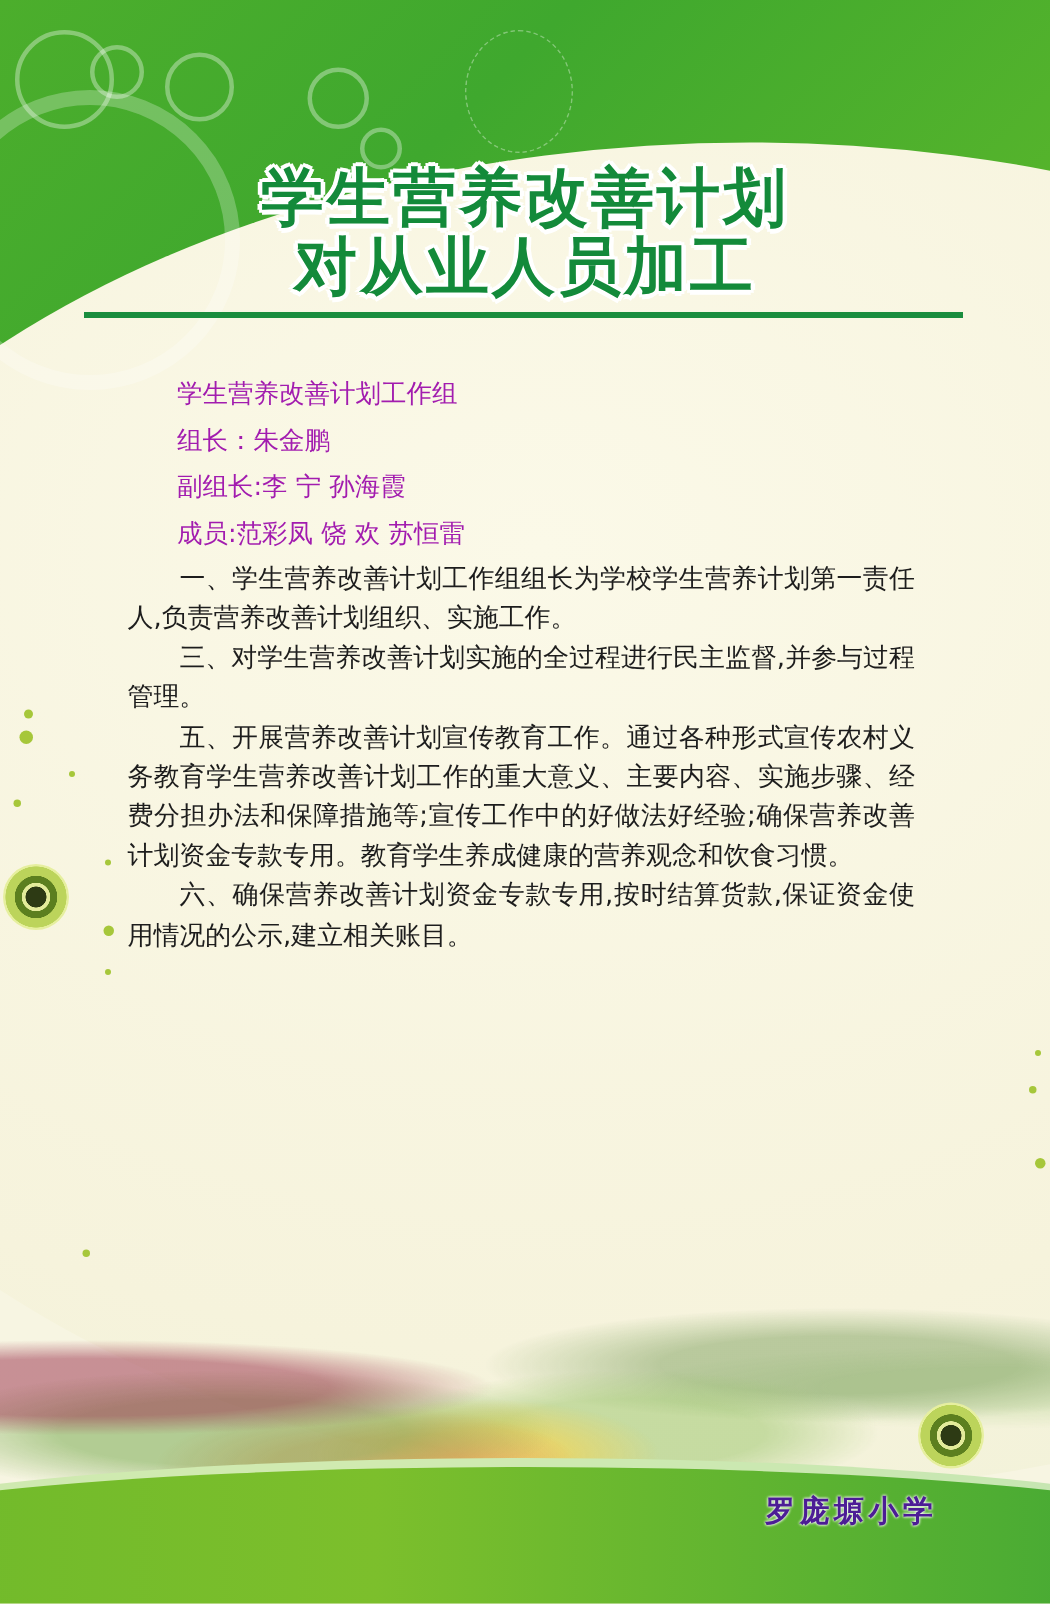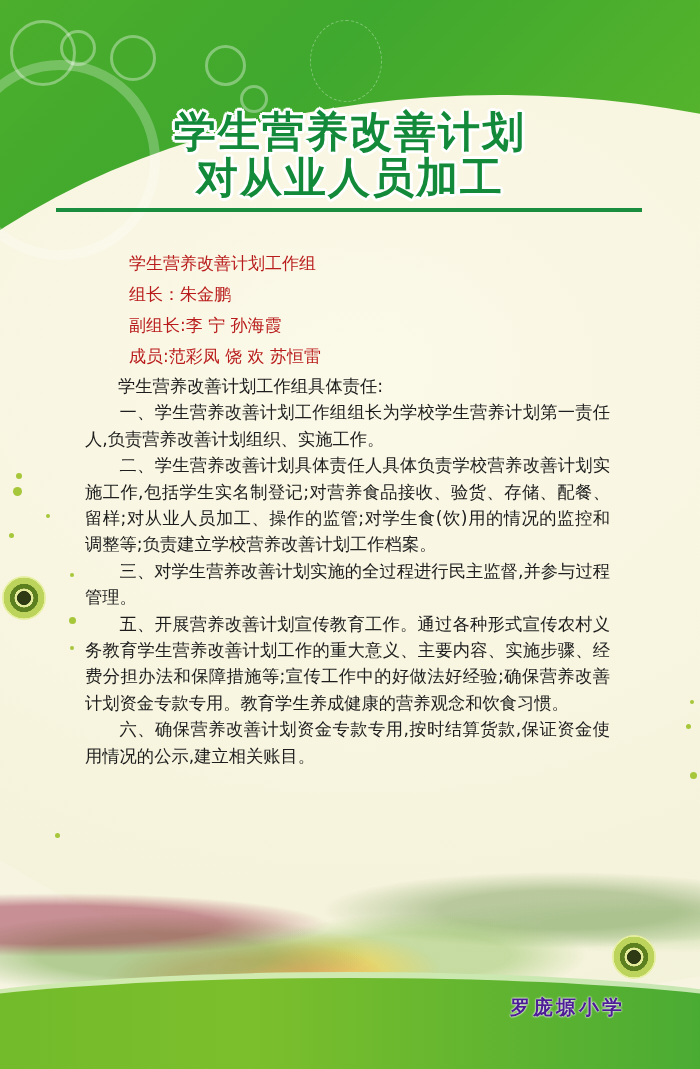--- a/index.html
+++ b/index.html
@@ -52,22 +52,22 @@
     font-size: 42px; color: #138a3a; letter-spacing: 2px;
     text-shadow: -3px 0 #fff, 3px 0 #fff, 0 -3px #fff, 0 3px #fff,
                  -2px -2px #fff, 2px 2px #fff, -2px 2px #fff, 2px -2px #fff;
   }
   .title-1 { top: 104px; }
   .title-2 { top: 150px; }
   .rule {
     position: absolute; left: 56px; top: 208px; width: 586px; height: 4px; background: #1a8d3e;
   }
   .members {
-    position: absolute; left: 129px; top: 248px;
-    font-size: 17px; color: #b91c1c; line-height: 31px;
+    position: absolute; left: 118px; top: 248px;
+    font-size: 17px; color: #a21caf; line-height: 31px;
   }
   .content {
     position: absolute; left: 85px; top: 373px; width: 525px;
     font-size: 17.3px; color: #1d1d1d; line-height: 26.4px;
     text-align: justify;
   }
   .content p { margin: 0; text-indent: 2em; }
   .content p.head { text-indent: 33px; }
   .school {
     position: absolute; left: 510px; top: 994px;
@@ -113,21 +113,19 @@
 <div class="rule"></div>
 
 <div class="members">
   <div>学生营养改善计划工作组</div>
   <div>组长：朱金鹏</div>
   <div>副组长:李  宁  孙海霞</div>
   <div>成员:范彩凤  饶  欢  苏恒雷</div>
 </div>
 
 <div class="content">
-  <p class="head">学生营养改善计划工作组具体责任:</p>
   <p>一、学生营养改善计划工作组组长为学校学生营养计划第一责任人,负责营养改善计划组织、实施工作。</p>
-  <p>二、学生营养改善计划具体责任人具体负责学校营养改善计划实施工作,包括学生实名制登记;对营养食品接收、验货、存储、配餐、留样;对从业人员加工、操作的监管;对学生食(饮)用的情况的监控和调整等;负责建立学校营养改善计划工作档案。</p>
   <p>三、对学生营养改善计划实施的全过程进行民主监督,并参与过程管理。</p>
   <p>五、开展营养改善计划宣传教育工作。通过各种形式宣传农村义务教育学生营养改善计划工作的重大意义、主要内容、实施步骤、经费分担办法和保障措施等;宣传工作中的好做法好经验;确保营养改善计划资金专款专用。教育学生养成健康的营养观念和饮食习惯。</p>
   <p>六、确保营养改善计划资金专款专用,按时结算货款,保证资金使用情况的公示,建立相关账目。</p>
 </div>
 
 <div class="school">罗庞塬小学</div>
 
 </body></html>

